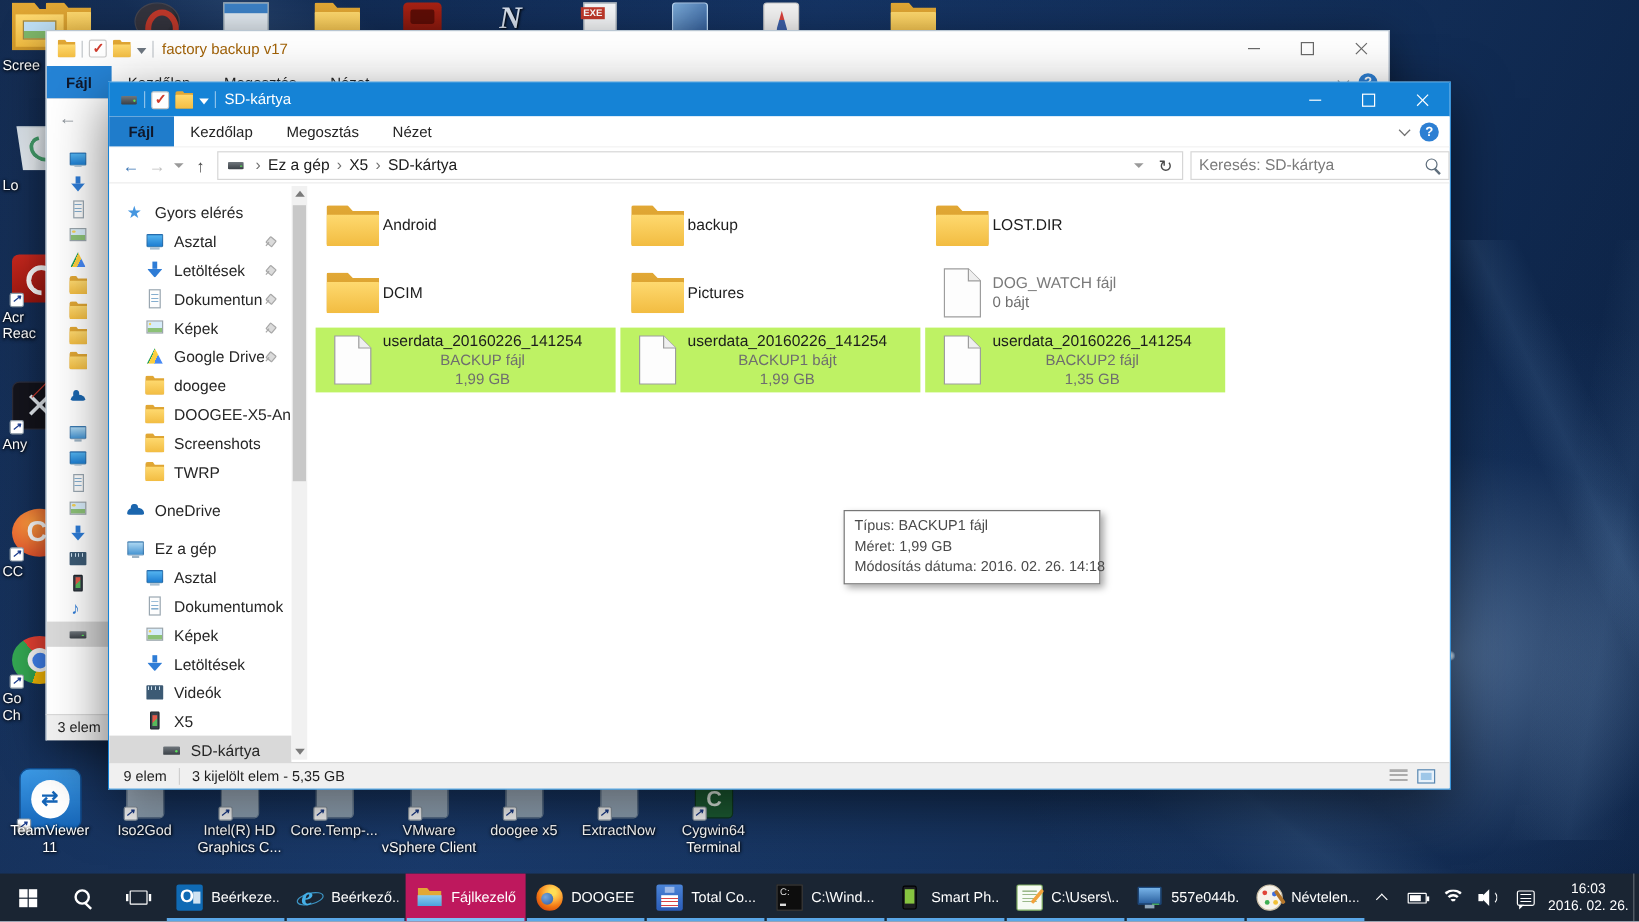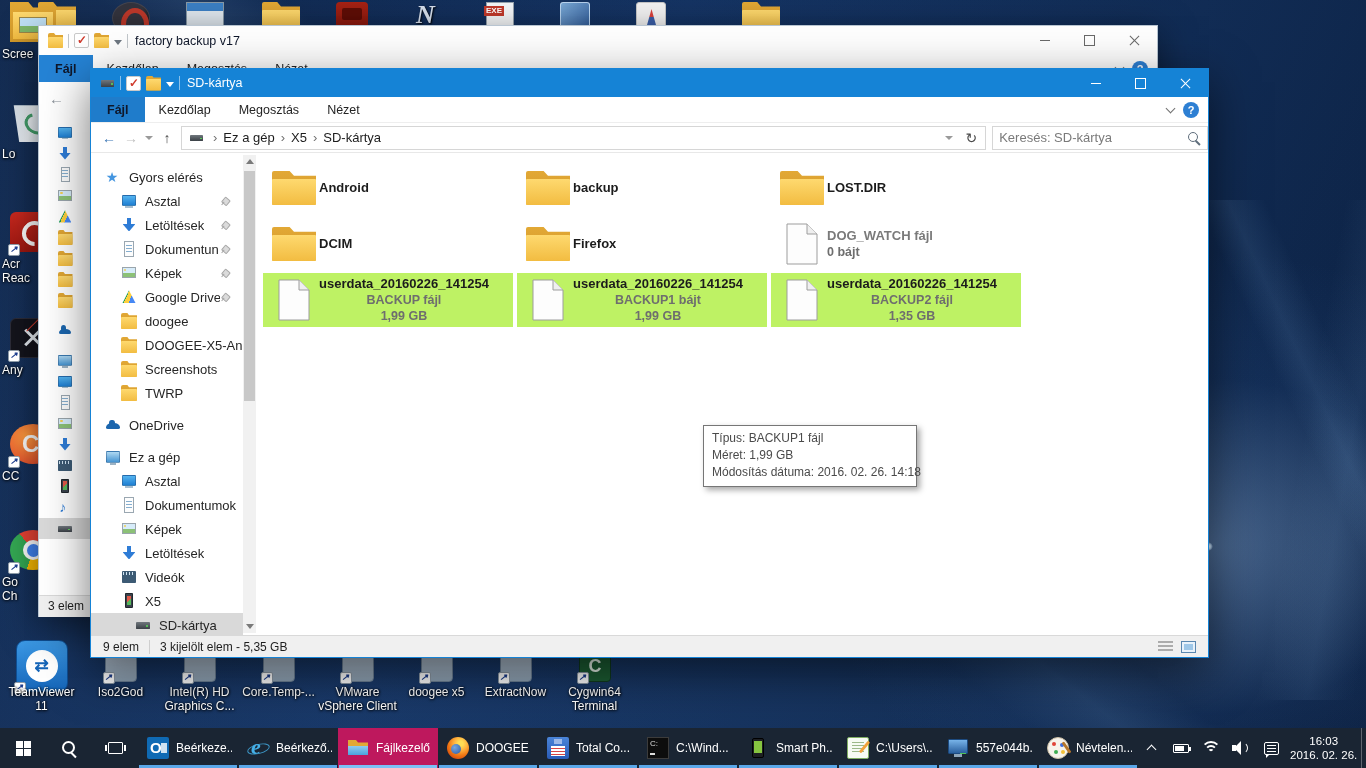--- a/index.html
+++ b/index.html
@@ -129,21 +129,21 @@
 
 
 .wqat { display:flex; align-items:center; gap:5px; padding-left:9px; }
 .wqat .icb { width:15px; height:15px; }
 .qsep { width:1px; height:14px; background:rgba(120,130,140,.45); }
 .fw .qsep { background:rgba(255,255,255,.5); }
 .ic-wcheck { background:#fff; border:1px solid #c9c9c9; border-radius:2px; }
 .ic-wcheck::before { content:"✓"; color:#d03b2d; font-size:12px; font-weight:bold; left:2px; top:-1px; }
 .wchev { width:0; height:0; border-left:4px solid transparent; border-right:4px solid transparent; border-top:5px solid #6d7680; margin-top:3px; }
 .fw .wchev { border-top-color:#fff; }
-.wtitle { margin-left:7px; font-size:12.5px; color:#0f172a; white-space:nowrap; }
+.wtitle { margin-left:7px; font-size:12.5px; color:#a16207; white-space:nowrap; }
 .fw .wtitle { color:#fff; }
 .wctl { margin-left:auto; display:flex; height:100%; }
 .ctl { width:45px; height:100%; display:flex; align-items:center; justify-content:center; color:#696969; position:relative; }
 .fw .ctl { color:#fff; }
 .ctl-min::before { content:""; width:10px; height:1px; background:currentColor; }
 .ctl-max::before { content:""; width:9px; height:9px; border:1px solid currentColor; }
 .ctl-close::before, .ctl-close::after { content:""; position:absolute; width:13px; height:1px; background:currentColor; }
 .ctl-close::before { transform:rotate(45deg); } .ctl-close::after { transform:rotate(-45deg); }
 .tab { display:flex; align-items:center; padding:0 14px; font-size:12.5px; color:#242424; }
 .tab.file { background:#2583d5; color:#0f172a; font-weight:bold; padding:0 16px; }
@@ -184,21 +184,21 @@
 .srow.ind-0 { padding-left:14px; } .srow.ind-1 { padding-left:30px; } .srow.ind-2 { padding-left:44px; }
 .srow .pin { margin-left:auto; margin-right:14px; }
 .slabel { overflow:hidden; }
 .vscroll { position:absolute; left:152px; top:2px; width:13px; bottom:2px; background:#f1f1f1; }
 .vs-up, .vs-dn { position:absolute; left:3px; width:0; height:0; border-left:4px solid transparent; border-right:4px solid transparent; }
 .vs-up { top:4px; border-bottom:5px solid #7a7a7a; }
 .vs-dn { bottom:4px; border-top:5px solid #7a7a7a; }
 .vs-thumb { position:absolute; left:1px; width:11px; top:16px; height:230px; background:#c8c8c8; }
 
 .content { position:absolute; left:165px; top:8px; right:2px; bottom:0; display:flex; flex-wrap:wrap; align-content:flex-start; padding-left:7px; }
-.tile { width:250px; height:54px; margin:0 4px 2px 0; display:flex; align-items:center; padding-left:6px;font-weight:bold; }
+.tile { width:250px; height:54px; margin:0 4px 2px 0; display:flex; align-items:center; padding-left:6px; }
 .tile.sel { background:#bef264;text-align:center; }
 .tile-ic { width:50px; display:flex; align-items:center; justify-content:center; flex:none; }
 .tile-ic .icb { width:44px; height:34px; }
 .tile-ic svg { display:block; }
 .ttext { display:flex; flex-direction:column; justify-content:center; line-height:16px; overflow:hidden; }
 .tname { color:#1c1c1c; font-size:13px; white-space:nowrap; }
 .tile.muted .tname { color:#7a7a7a; }
 .tsub { color:#6e6e6e; font-size:12.5px; white-space:nowrap; }
 
 .tooltip { position:absolute; left:612px; top:272px; width:214px; background:#fff; border:1px solid #767676; box-shadow:3px 3px 6px rgba(0,0,0,.35); padding:4px 8px 5px; font-size:12px; color:#4a4a4a; line-height:17px; z-index:5; white-space:nowrap; }
@@ -819,21 +819,21 @@
 
             </span>
           </div>
 
           <div class="tile">
             <span class="tile-ic">
               <span class="icb ic-folder"></span>
 
             </span>
             <span class="ttext">
-              <span class="tname">Firefox</span>
+              <span class="tname">Pictures</span>
 
             </span>
           </div>
 
           <div class="tile muted">
             <span class="tile-ic">
 
               <svg width="32" height="42" viewBox="0 0 32 42">
                 <path d="M1 1 h20 l10 10 v30 h-30 z" fill="#fdfdfd" stroke="#9d9d9d"></path>
                 <path d="M21 1 v10 h10" fill="#efefef" stroke="#9d9d9d"></path>

